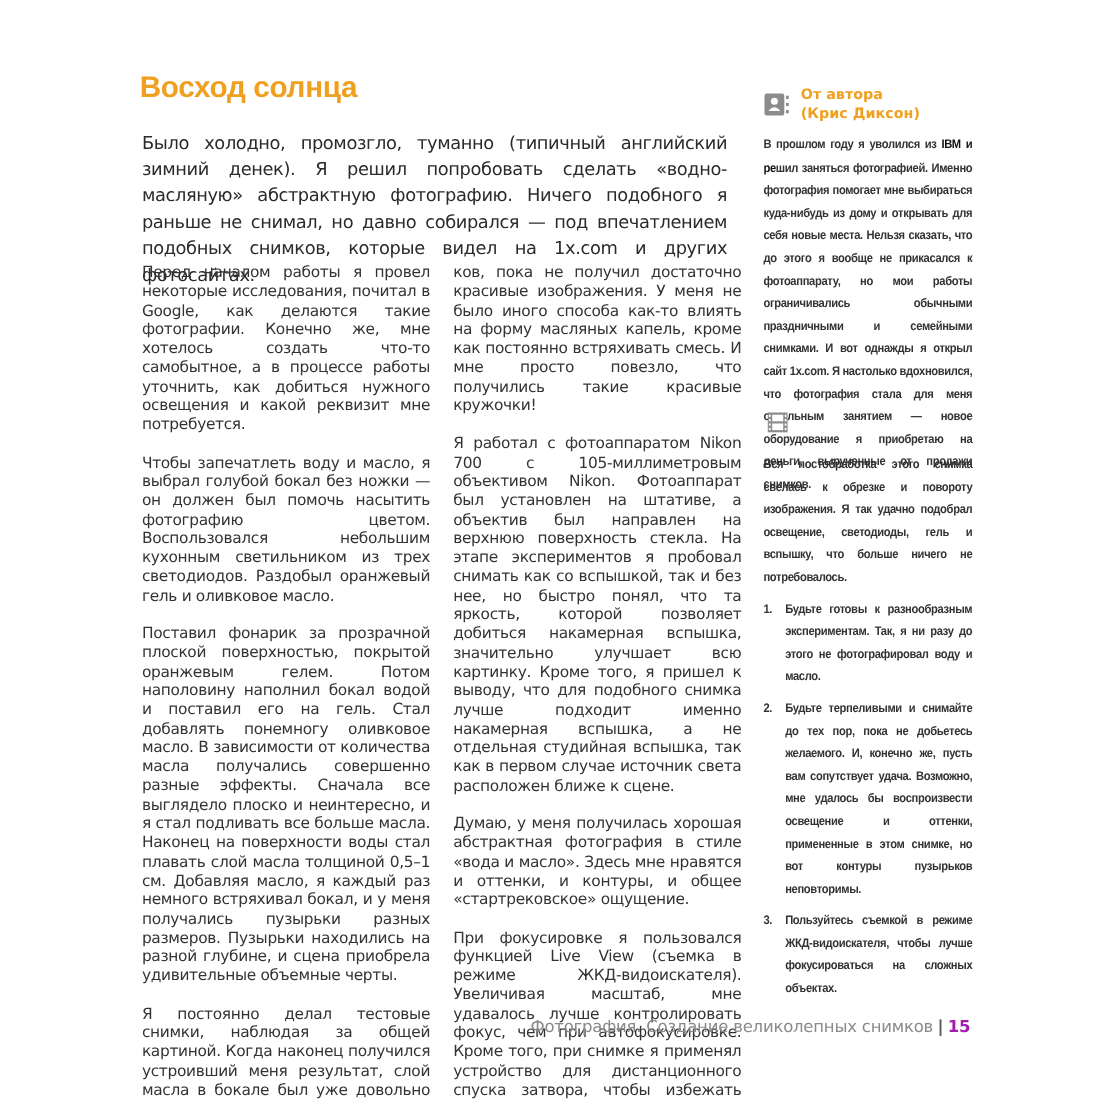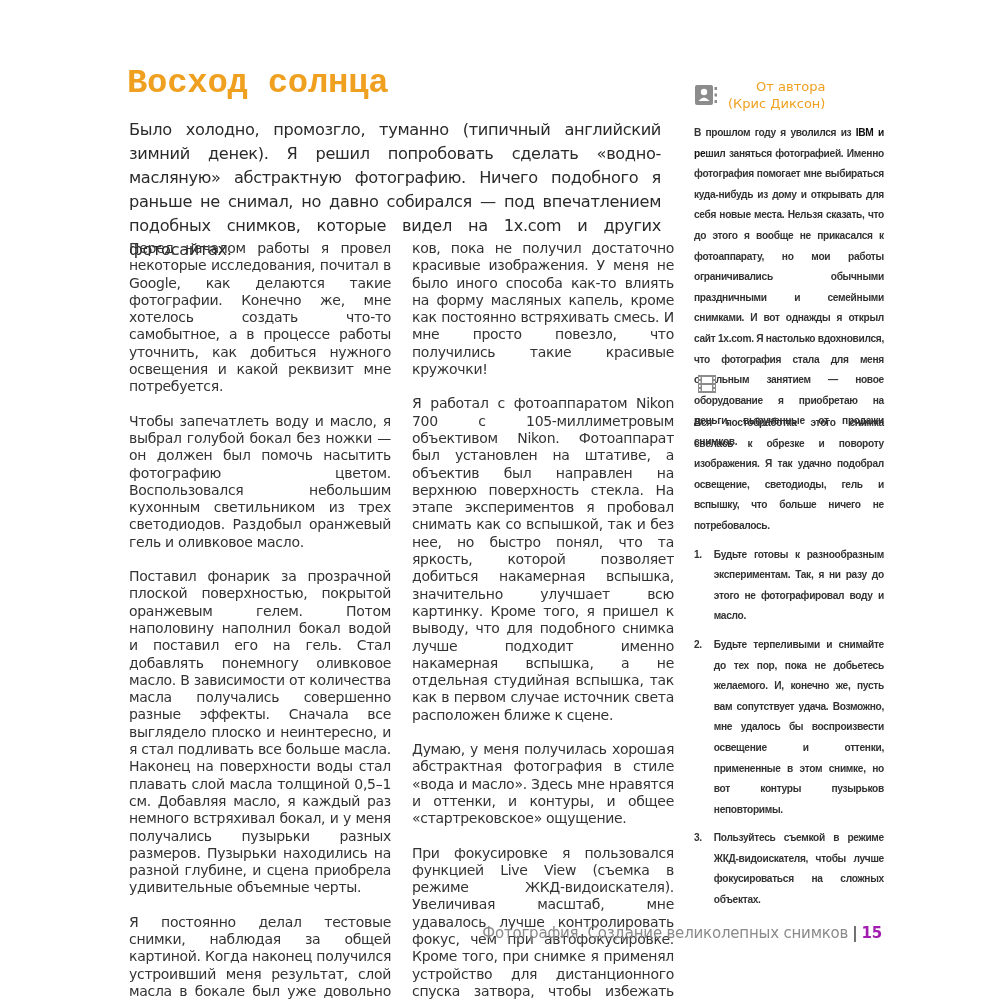--- a/index.html
+++ b/index.html
@@ -1,26 +1,26 @@
 <!DOCTYPE html>
 <html><head>
 <meta charset="utf-8">
 <style>
   html, body { margin: 0; padding: 0; background: #ffffff; }
   body { width: 1000px; height: 1000px; position: relative; overflow: hidden; font-family: "Liberation Sans", sans-serif; color: #2b2b2b; }
-  .title { position: absolute; left: 127px; top: 64px; margin: 0; font-family: Liberation Mono, monospace; font-size: 34px; font-weight: bold; color: #f0a020; letter-spacing: -0.3px; }
+  .title { position: absolute; left: 127px; top: 64px; margin: 0; font-family: Liberation Sans, sans-serif; font-size: 27px; font-weight: bold; color: #f0a020; letter-spacing: -0.3px; }
   .lead { position: absolute; left: 129px; top: 118px; width: 532px; margin: 0; font-family: "DejaVu Sans", sans-serif; font-size: 16.2px; line-height: 24px; color: #2a2a2a; text-align: justify; letter-spacing: -0.35px; }
   .col { position: absolute; top: 240px; width: 262px; font-family: "DejaVu Sans", sans-serif; font-size: 14px; line-height: 17.3px; color: #333; letter-spacing: -0.3px; }
   .col p { margin: 0 0 17px 0; text-align: justify; }
   .col-left { left: 129px; }
   .col-mid { left: 412px; top: 240px; }
   .sidebar { position: absolute; left: 694px; top: 78px; width: 190px; font-family: "Liberation Sans", sans-serif; }
   .side-head { display: flex; align-items: flex-start; }
   .side-head .icon { width: 24px; height: 22px; margin-top: 6px; margin-right: 10px; }
-  .side-title { font-family: "DejaVu Sans", sans-serif; font-size: 13px; font-weight: normal; color: #f0a020; line-height: 17px; text-align: right; }
+  .side-title { font-family: "DejaVu Sans", sans-serif; font-size: 13px; font-weight: bold; color: #f0a020; line-height: 17px; }
   .side-text { font-size: 11.3px; font-weight: bold; color: #333; line-height: 20.6px; text-align: justify; margin: 10px 0 0 0; letter-spacing: -0.35px; transform: scaleX(0.9); transform-origin: left top; width: 211px; }
   .side-text .strong { color: #111; }
   .film { position: absolute; left: 697px; top: 374px; width: 20px; height: 20px; }
   .side2 { position: absolute; left: 694px; top: 412px; width: 211px; font-size: 11.3px; font-weight: bold; color: #333; line-height: 20.6px; transform: scaleX(0.9); transform-origin: left top; letter-spacing: -0.35px; }
   .side2 p { margin: 0 0 8px 0; text-align: justify; }
   .side2 ol { margin: 0; padding: 0; list-style: none; }
   .side2 li { position: relative; padding-left: 22px; margin-bottom: 8px; text-align: justify; }
   .side2 li .num { position: absolute; left: 0; top: 0; }
   .footer { position: absolute; right: 118px; top: 924px; font-family: "DejaVu Sans", sans-serif; font-size: 15px; color: #8a8a8a; letter-spacing: -0.2px; }
   .footer .sep { color: #555; font-weight: bold; margin: 0 4px; }

